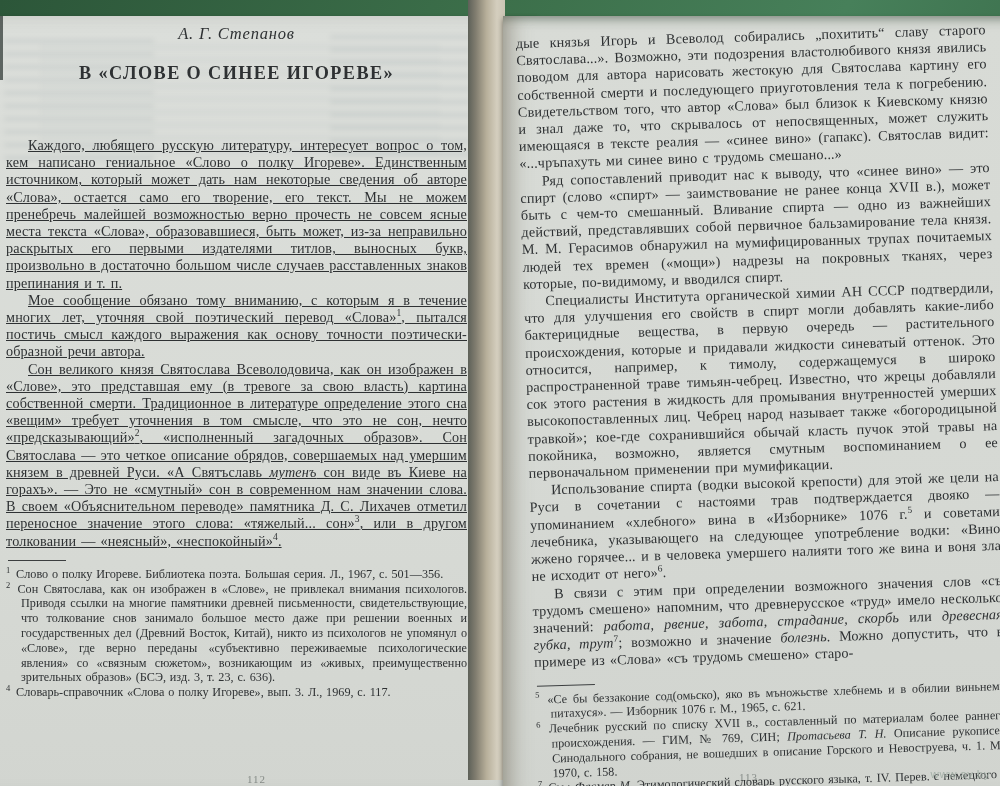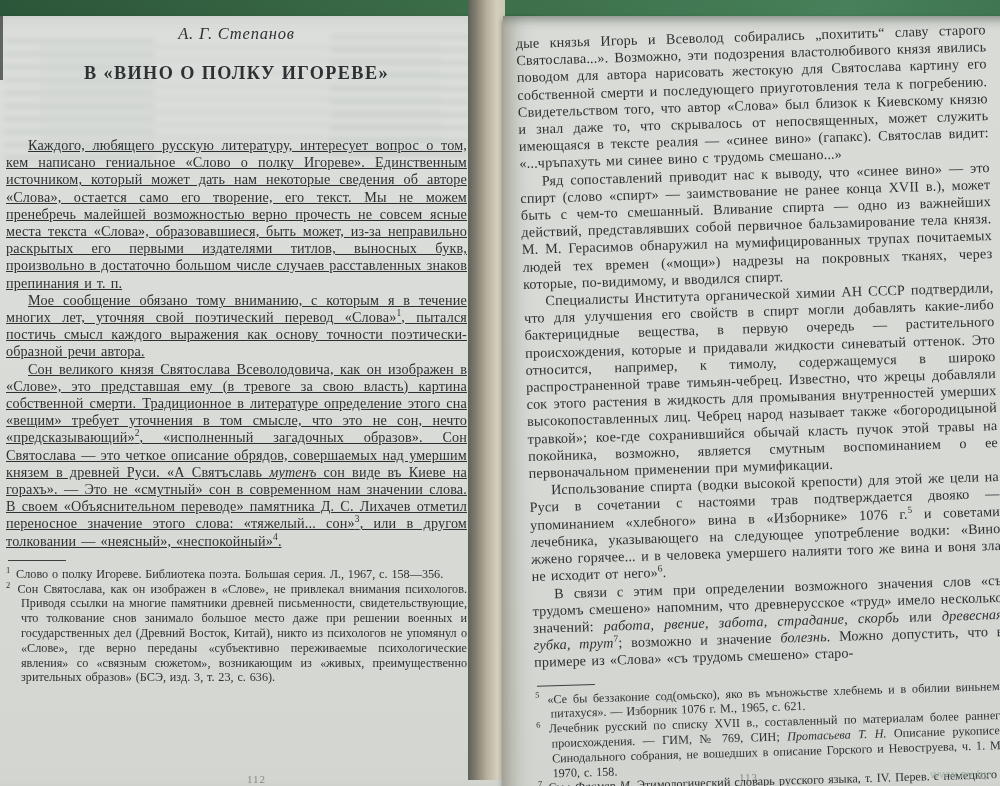--- a/index.html
+++ b/index.html
@@ -60,31 +60,32 @@
 <div class="screen">
 
   <div class="page page-left">
     <div class="edge-sliver"></div>
     <div class="ghost ghost-a"></div>
     <div class="ghost ghost-b"></div>
     <div class="ghost ghost-c"></div>
     <div class="lp-content">
       <p class="author">А. Г. Степанов</p>
       <div class="title">
-        <div>В «ВИНО О ПОЛКУ ИГОРЕВЕ»</div>
+        <div>В «СЛОВЕ О СИНЕЕ ИГОРЕВЕ»</div>
       </div>
       <div class="body-block">
           <p class="para indent"><span>Каждого, любящего русскую литературу, интересует вопрос о том, кем написано гениальное «Слово о полку Игореве». Единственным источником, который может дать нам некоторые сведения об авторе «Слова», остается само его творение, его текст. Мы не можем пренебречь малейшей возможностью верно прочесть не совсем ясные места текста «Слова», образовавшиеся, быть может, из-за неправильно раскрытых его первыми издателями титлов, выносных букв, произвольно в достаточно большом числе случаев расставленных знаков препинания и т. п.</span></p>
           <p class="para indent"><span>Мое сообщение обязано тому вниманию, с которым я в течение многих лет, уточняя свой поэтический перевод «Слова»</span><sup>1</sup><span>, пытался постичь смысл каждого выражения как основу точности поэтически-образной речи автора.</span></p>
           <p class="para indent"><span>Сон великого князя Святослава Всеволодовича, как он изображен в «Слове», это представшая ему (в тревоге за свою власть) картина собственной смерти. Традиционное в литературе определение этого сна «вещим» требует уточнения в том смысле, что это не сон, нечто «предсказывающий»</span><sup>2</sup><span>, «исполненный загадочных образов». Сон Святослава — это четкое описание обрядов, совершаемых над умершим князем в древней Руси. «А Святъславь </span><i>мутенъ</i><span> сон виде въ Киеве на горахъ». — Это не «смутный» сон в современном нам значении слова. В своем «Объяснительном переводе» памятника Д. С. Лихачев отметил переносное значение этого слова: «тяжелый... сон»</span><sup>3</sup><span>, или в другом толковании — «неясный», «неспокойный»</span><sup>4</sup><span>.</span></p>
         </div>
       <hr class="fn-rule">
       <div>
-          <p class="footnote"><sup class="fn-num">1</sup> <span>Слово о полку Игореве. Библиотека поэта. Большая серия. Л., 1967, с. 158—356.</span></p>
+          <p class="footnote"><sup class="fn-num">1</sup> <span>Слово о полку Игореве. Библиотека поэта. Большая серия. Л., 1967, с. 501—356.</span></p>
           <p class="footnote"><sup class="fn-num">2</sup> <span>Сон Святослава, как он изображен в «Слове», не привлекал внимания психологов. Приводя ссылки на многие памятники древней письменности, свидетельствующие, что толкование снов занимало большое место даже при решении военных и государственных дел (Древний Восток, Китай), никто из психологов не упомянул о «Слове», где верно переданы «субъективно переживаемые психологические явления» со «связным сюжетом», возникающим из «живых, преимущественно зрительных образов» (БСЭ, изд. 3, т. 23, с. 636).</span></p>
+          <p class="footnote"><sup class="fn-num">4</sup> <span>Словарь-справочник «Слова о полку Игореве», вып. 3. Л., 1969, с. 117.</span></p>
         </div>
     </div>
   </div>
 
   <div class="spine"></div>
 
   <div class="page page-right">
     <div class="rp-content">
       <div class="rp-body">
           <p class="para"><span>дые князья Игорь и Всеволод собирались „похитить“ славу старого Святослава...». Возможно, эти подозрения властолюбивого князя явились поводом для автора нарисовать жестокую для Святослава картину его собственной смерти и последующего приуготовления тела к погребению. Свидетельством того, что автор «Слова» был близок к Киевскому князю и знал даже то, что скрывалось от непосвященных, может служить имеющаяся в тексте реалия — «синее вино» (гапакс). Святослав видит: «...чръпахуть ми синее вино с трудомь смешано...»</span></p>

